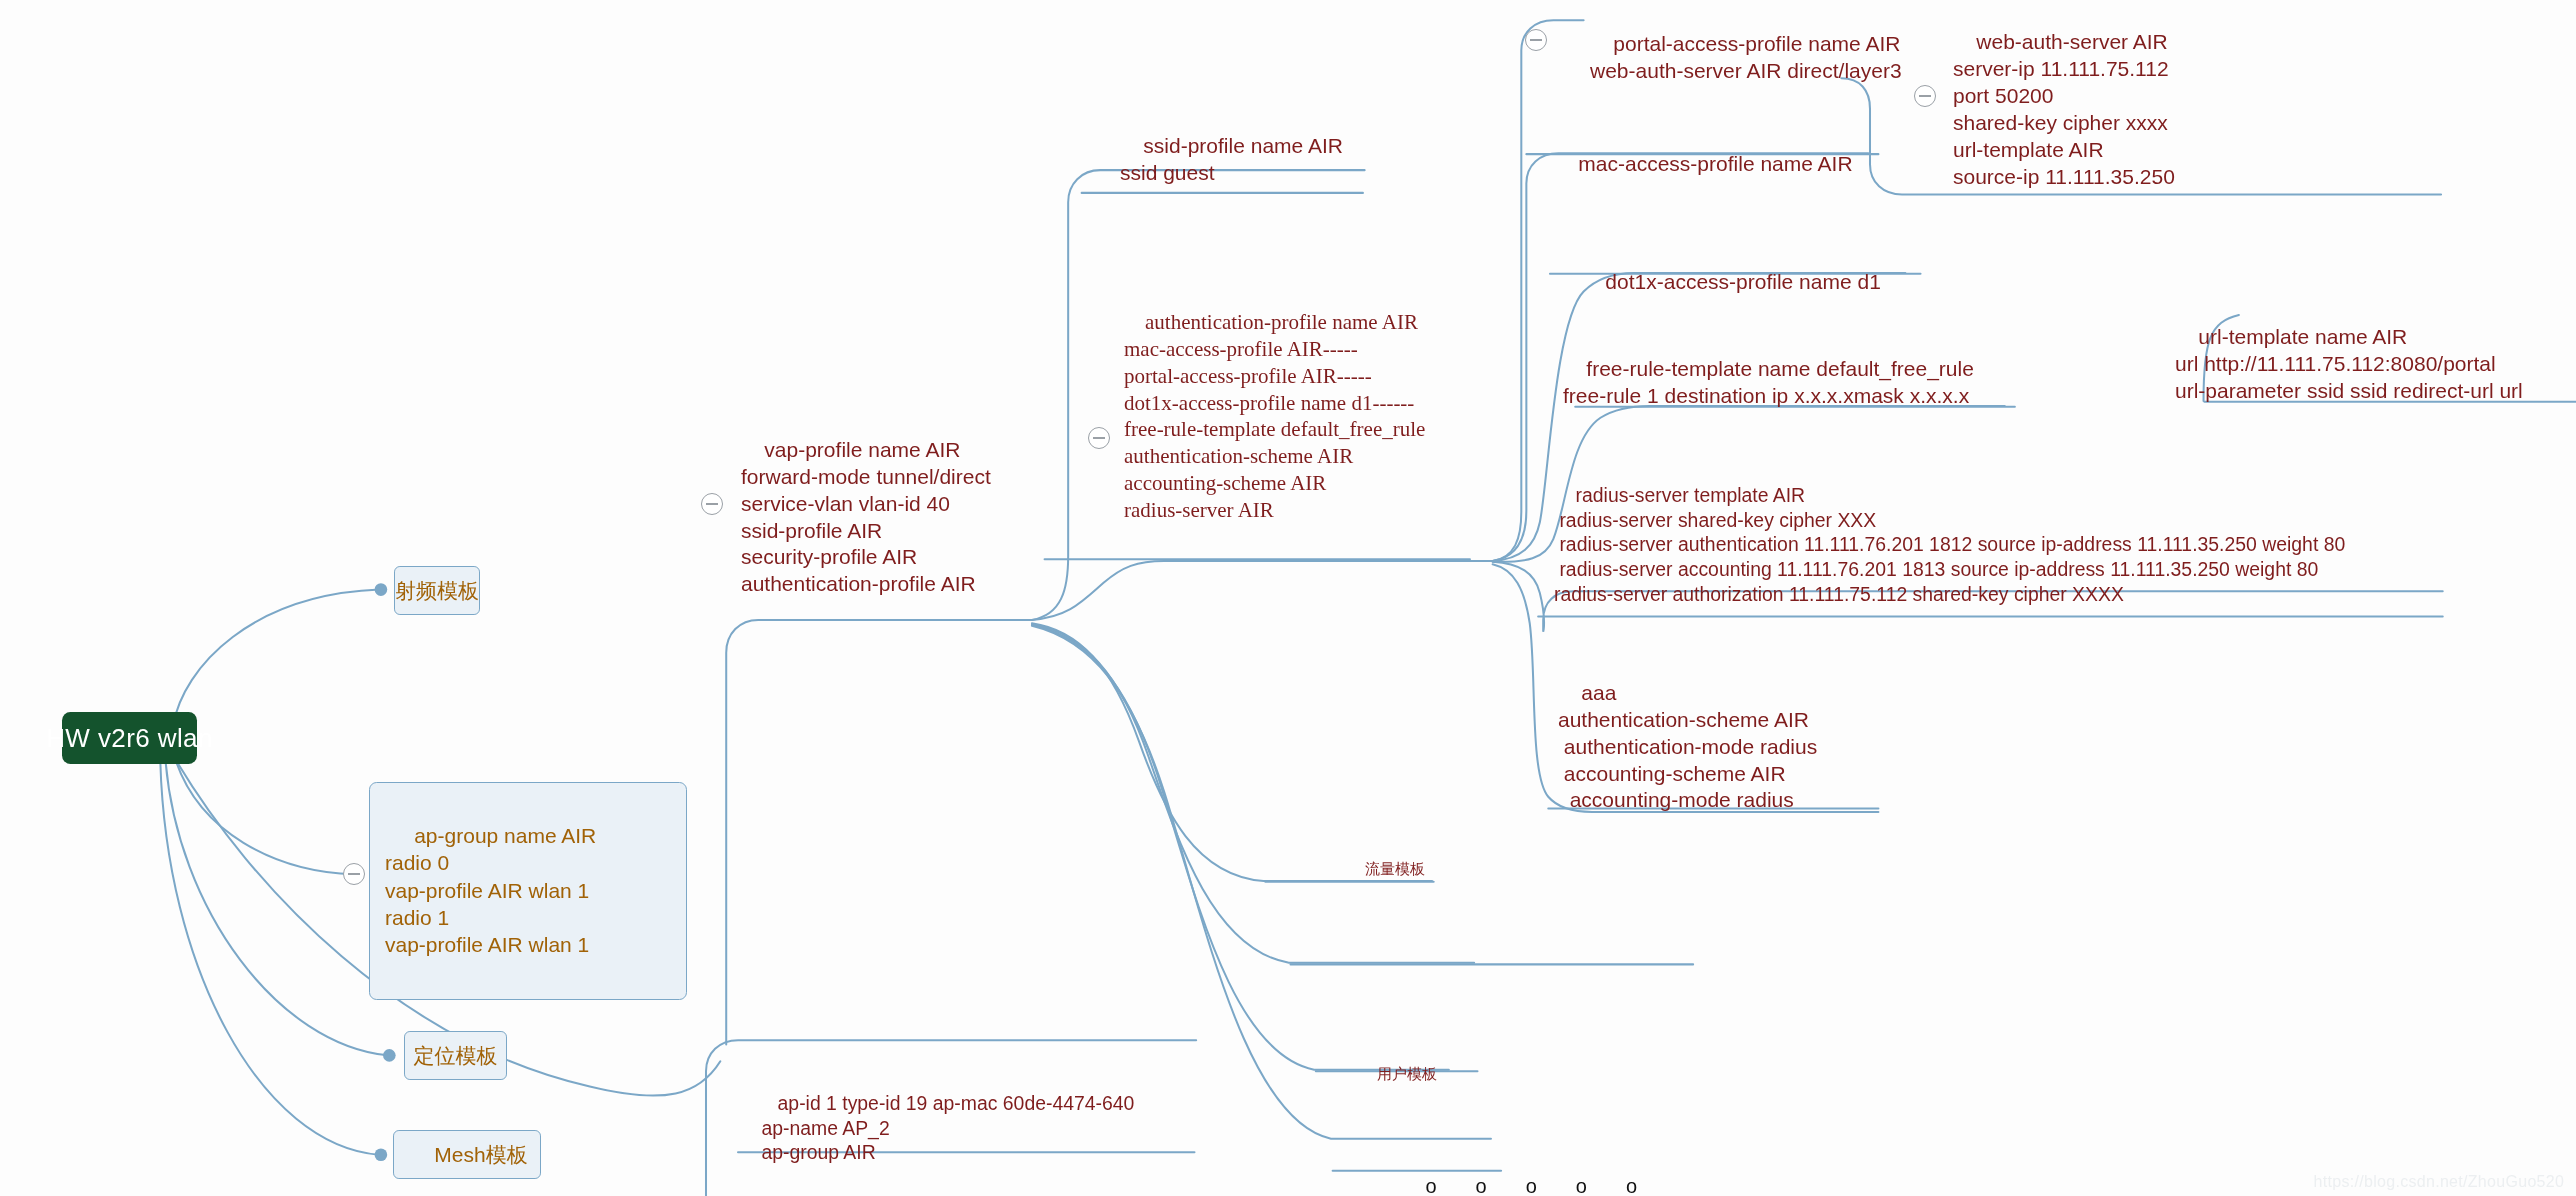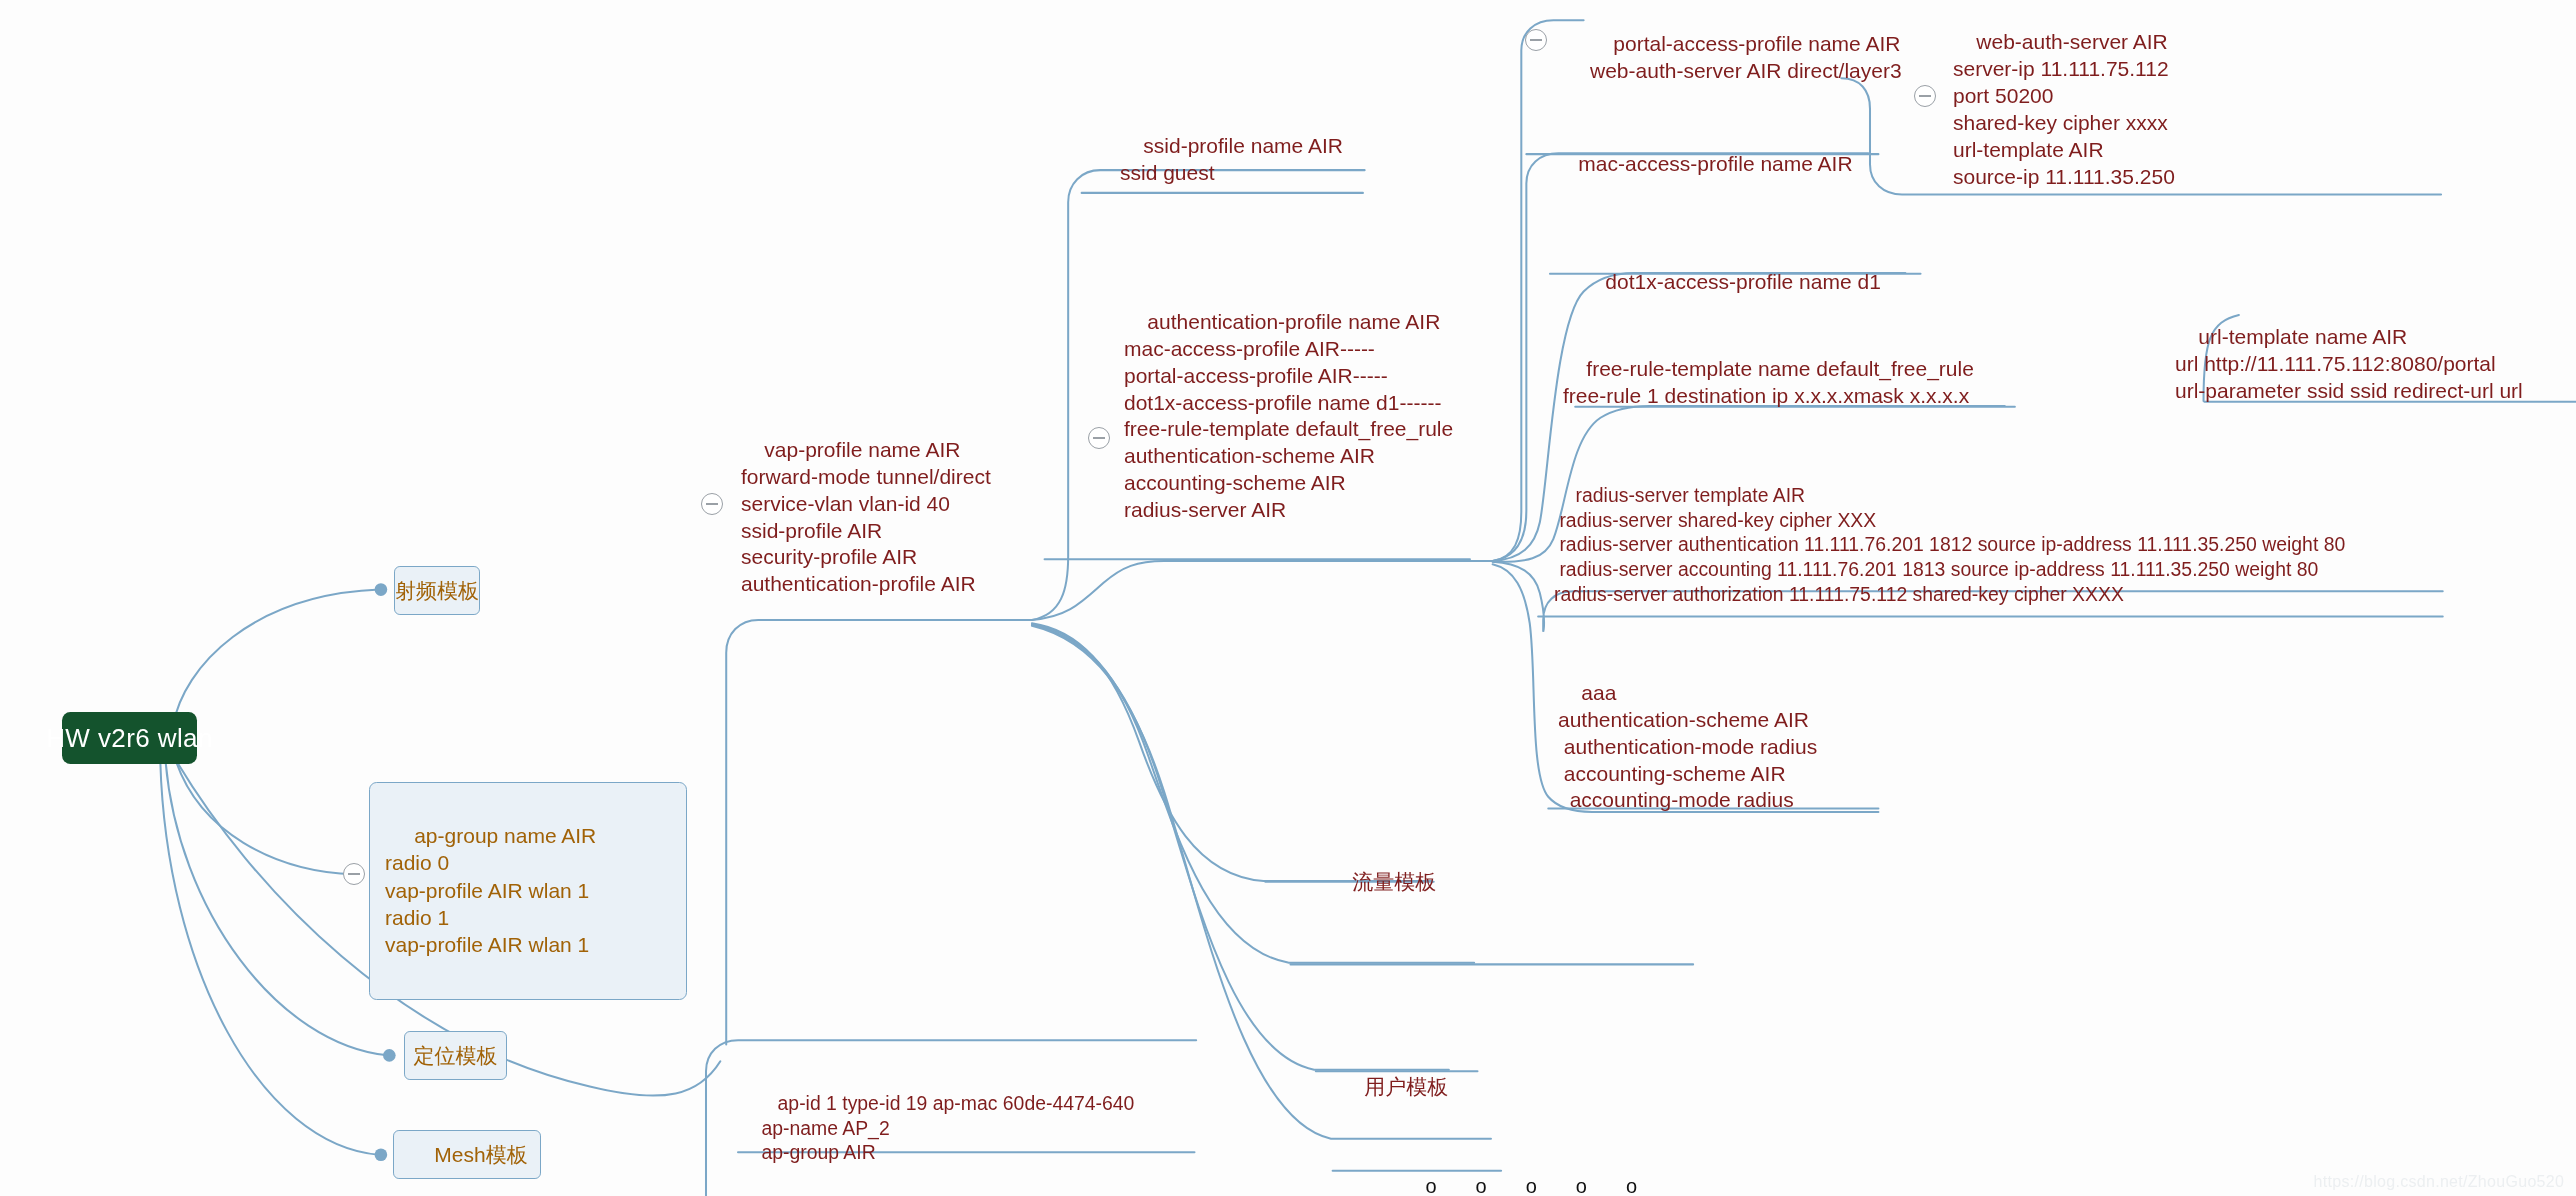--- a/index.html
+++ b/index.html
@@ -24,21 +24,21 @@
     font-size:21px;color:#a16207;
   }
   .boxnode.multiline{
     display:block;border-radius:7.6px;padding:11.8px 15px 13.5px 15px;
     line-height:1.30;font-size:21px;
   }
 
   
   .textnode{font-size:21px;line-height:1.28;color:#7f1d1d;}
   .textnode.sm{font-size:19.4px;}
-  .textnode.cn{font-size:21px;}
+  .textnode.cn{font-size:15px;font-family:Liberation Mono, monospace;}
 
   .dots{font-size:20px;letter-spacing:9.3px;color:#111;}
 
   .watermark{
     position:absolute;right:11.8px;bottom:5px;color:#eceff1;
     font-size:16px;letter-spacing:0.3px;user-select:none;
   }
 
   
   .collapse{
@@ -208,21 +208,21 @@
 security-profile AIR
 authentication-profile AIR</span>
   </div>
   <div class="collapse" style="left:701px;top:493px;"></div>
 
   <div class="node textnode" style="left:1120px;top:106px;width:337px;">
     <span>ssid-profile name AIR
 ssid guest</span>
   </div>
 
-  <div class="node textnode" style="left:1124px;top:282px;width:387px;">
+  <div class="node textnode" style="left:1124px;top:282px;width:387px;font-family:Liberation Serif, serif;">
     <span>authentication-profile name AIR
 mac-access-profile AIR-----
 portal-access-profile AIR-----
 dot1x-access-profile name d1------
 free-rule-template default_free_rule
 authentication-scheme AIR
 accounting-scheme AIR
 radius-server AIR</span>
   </div>
   <div class="collapse" style="left:1088px;top:427px;"></div>

